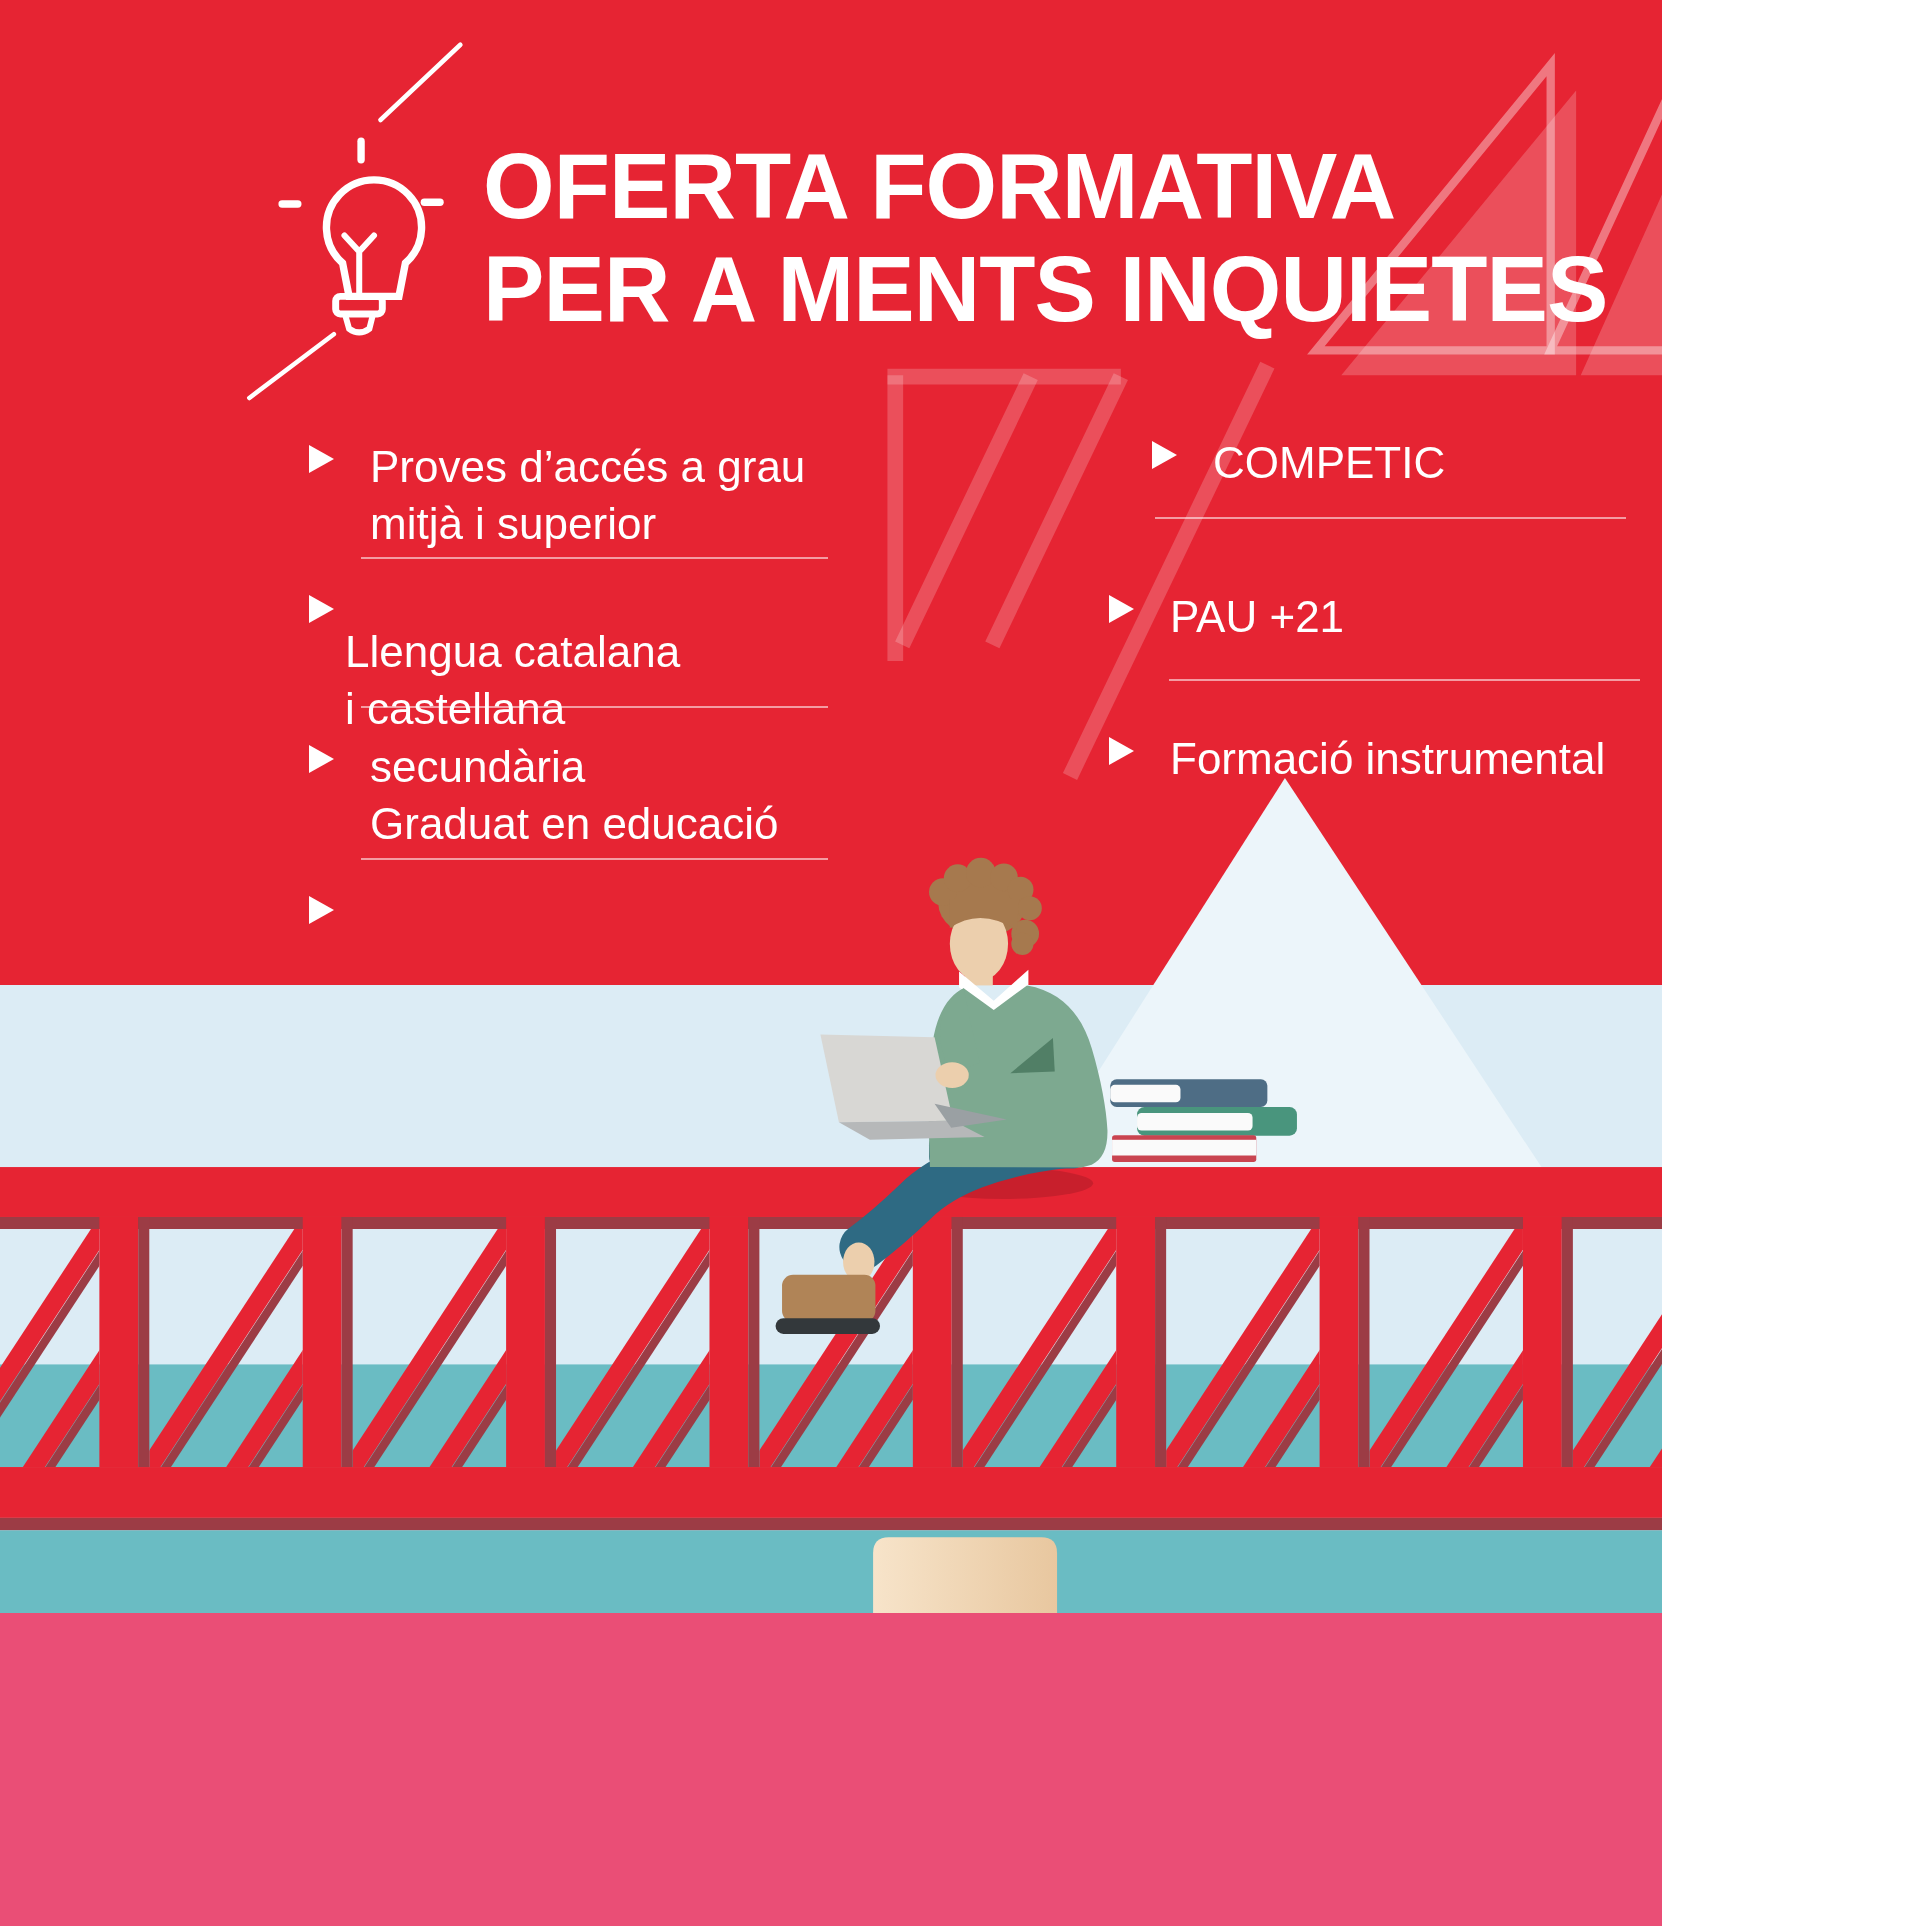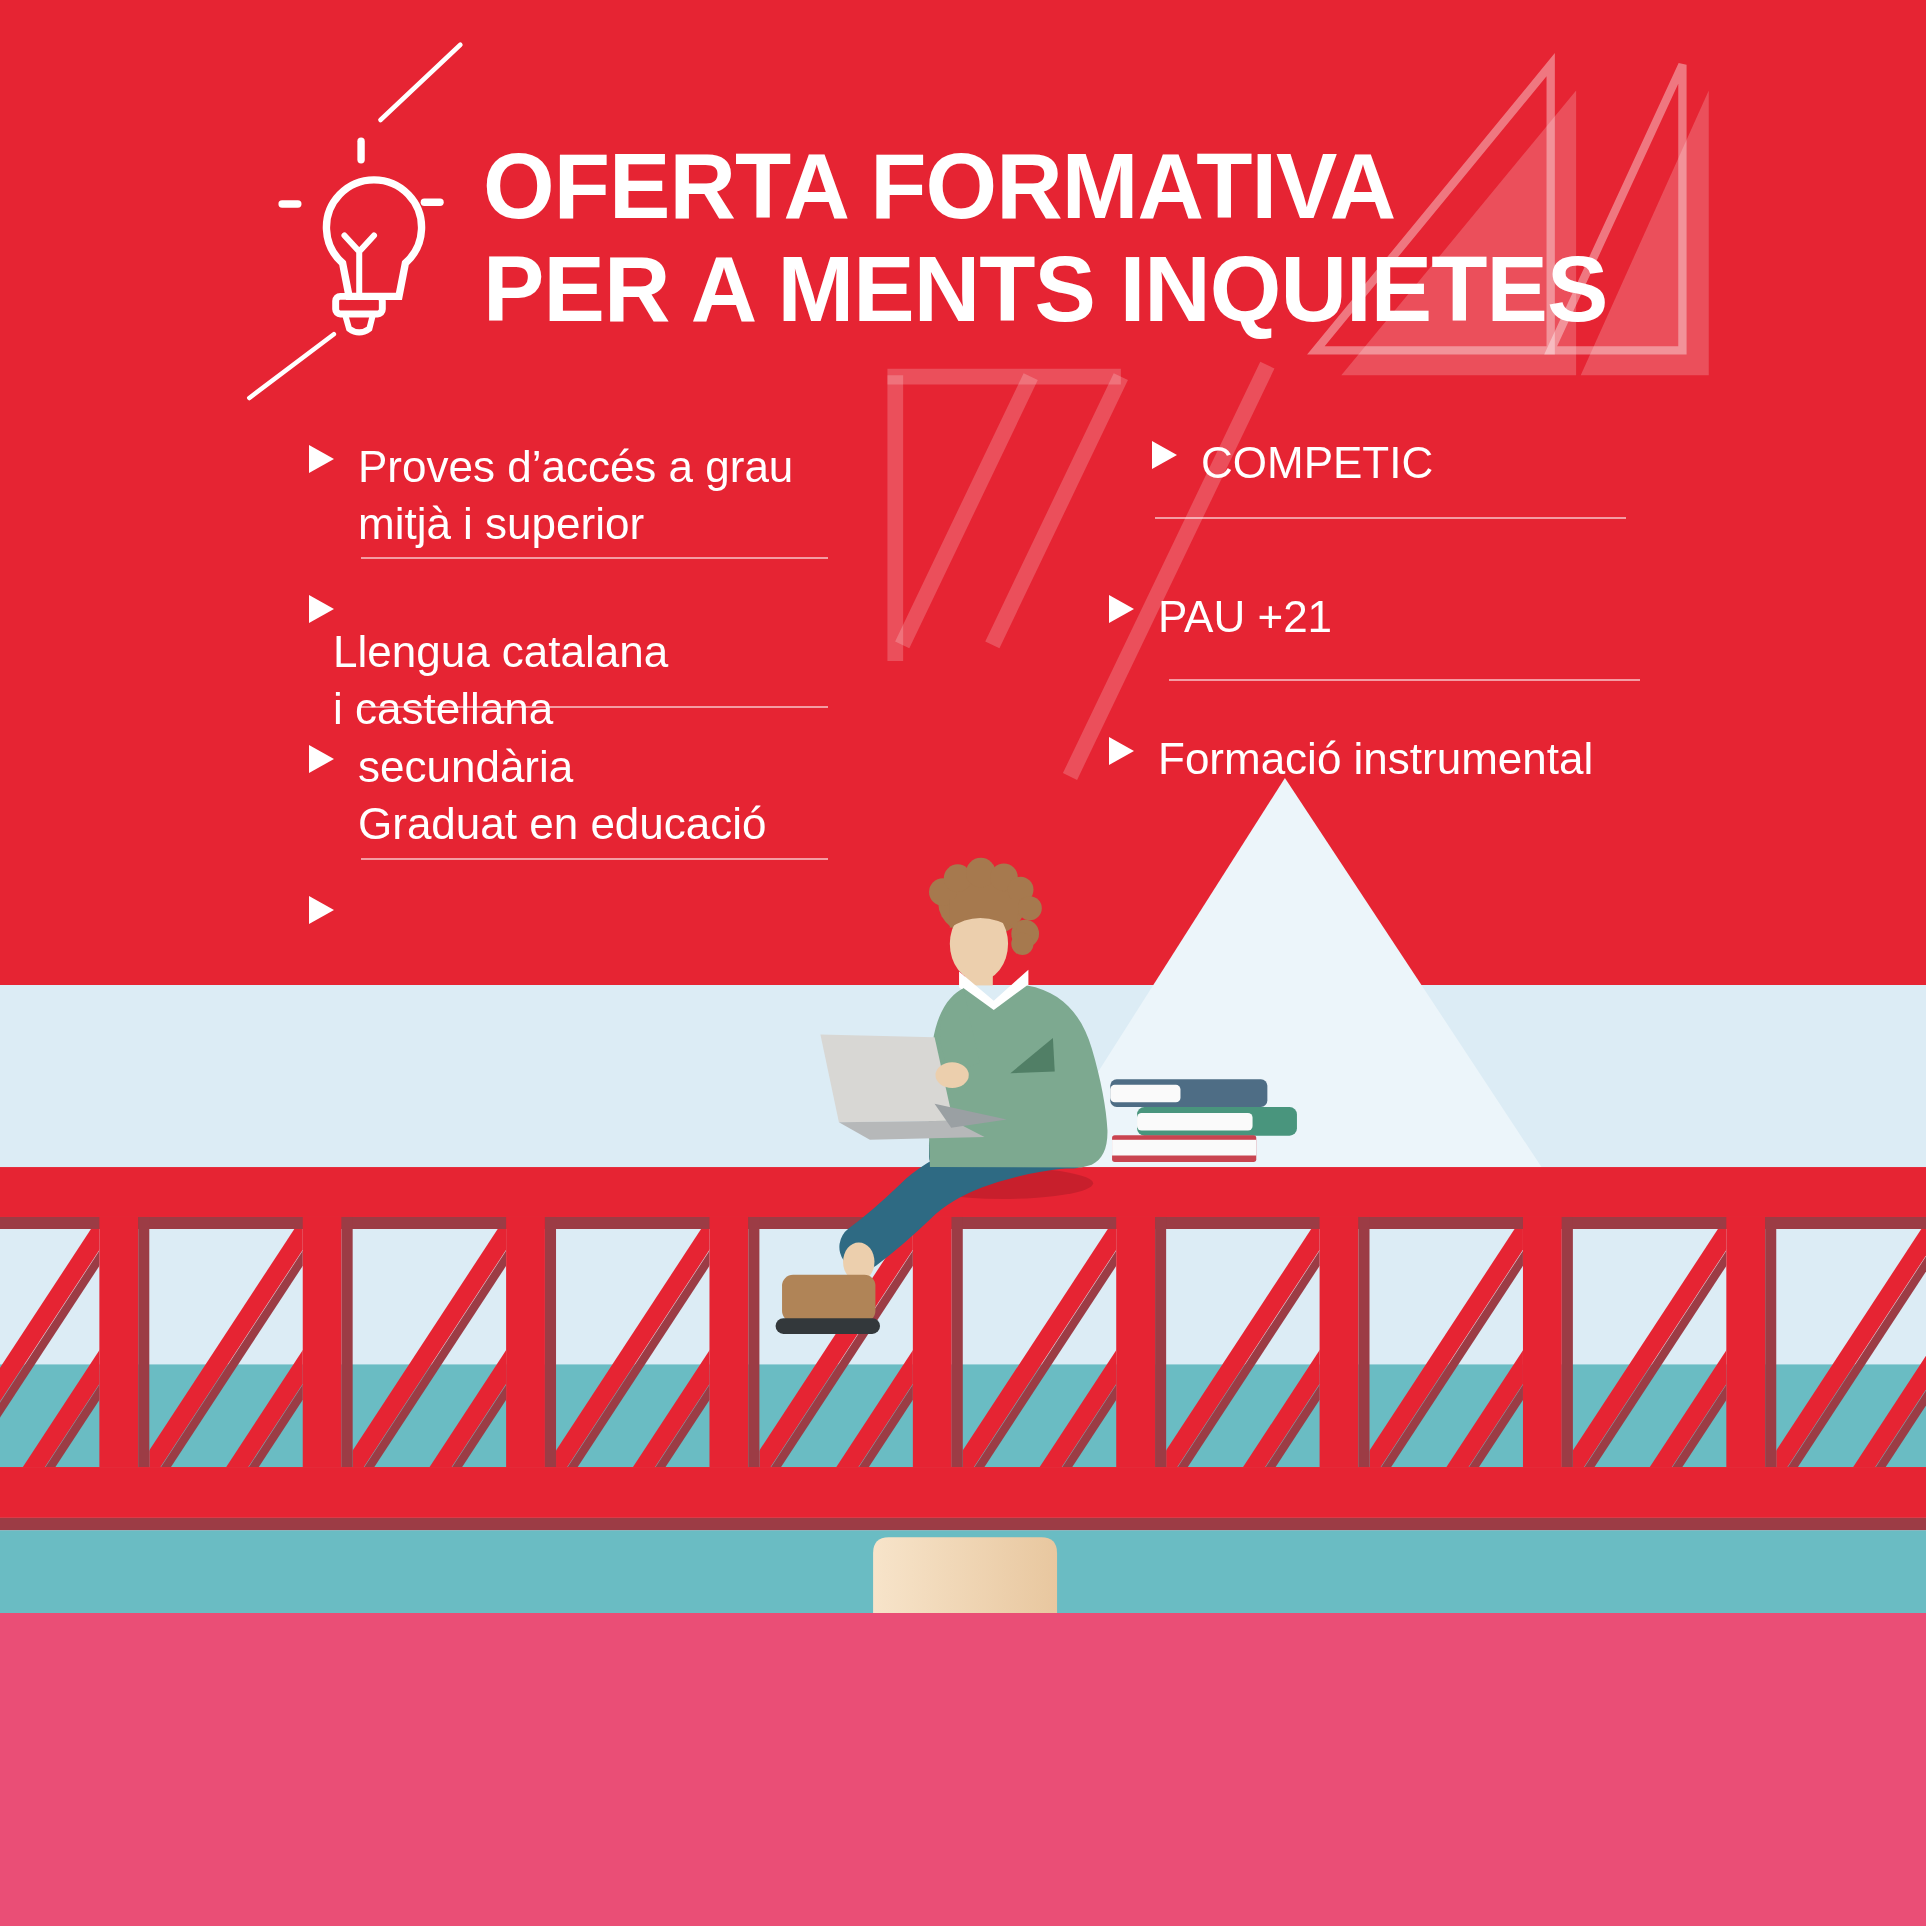--- a/index.html
+++ b/index.html
@@ -1,29 +1,29 @@
 <!DOCTYPE html>
 <html style="font-size:7.4px"><head>
 <meta charset="utf-8">
 <style>
   html,body{margin:0;padding:0;}
   body{width:1926px;height:1926px;font-family:"Liberation Sans",sans-serif;}
-  .poster{position:relative;width:1926px;height:1926px;overflow:hidden;background:#dcecf5;}
+  .poster{position:relative;width:1662px;height:1926px;overflow:hidden;background:#dcecf5;}
   .red-band{position:absolute;left:0;top:0;width:1926px;height:985px;background:#e62433;}
   .scene{position:absolute;left:0;top:0;width:1926px;height:1926px;z-index:2;}
   .layer{position:absolute;z-index:3;}
   
   .title{left:483px;top:135px;color:#fff;font-size:92px;line-height:103px;font-weight:800;letter-spacing:-0.9px;white-space:nowrap;}
   .title span{display:block;}
   
   .bulb{left:217px;top:18.5px;width:314px;height:407px;}
   
   .item{position:absolute;display:flex;align-items:flex-start;color:#fff;font-size:44px;line-height:57px;font-weight:400;z-index:3;}
   .tri{width:0;height:0;border-top:14.3px solid transparent;border-bottom:14.3px solid transparent;border-left:25px solid #fff;margin-top:7.4px;flex:0 0 auto;}
-  .lbl{margin-left:24px;}
+  .lbl{margin-left:36px;}
   .lbl span{display:block;white-space:nowrap;}
   .lbl span:empty{display:none;}
   .sep{position:absolute;height:1.8px;background:rgba(255,255,255,0.55);z-index:3;}
   
   .footer{position:absolute;left:0;top:1613px;width:1926px;height:313px;background:#ea4e76;z-index:3;color:#fff;}
 </style>
 </head>
 <body>
 
 <div class="poster">

